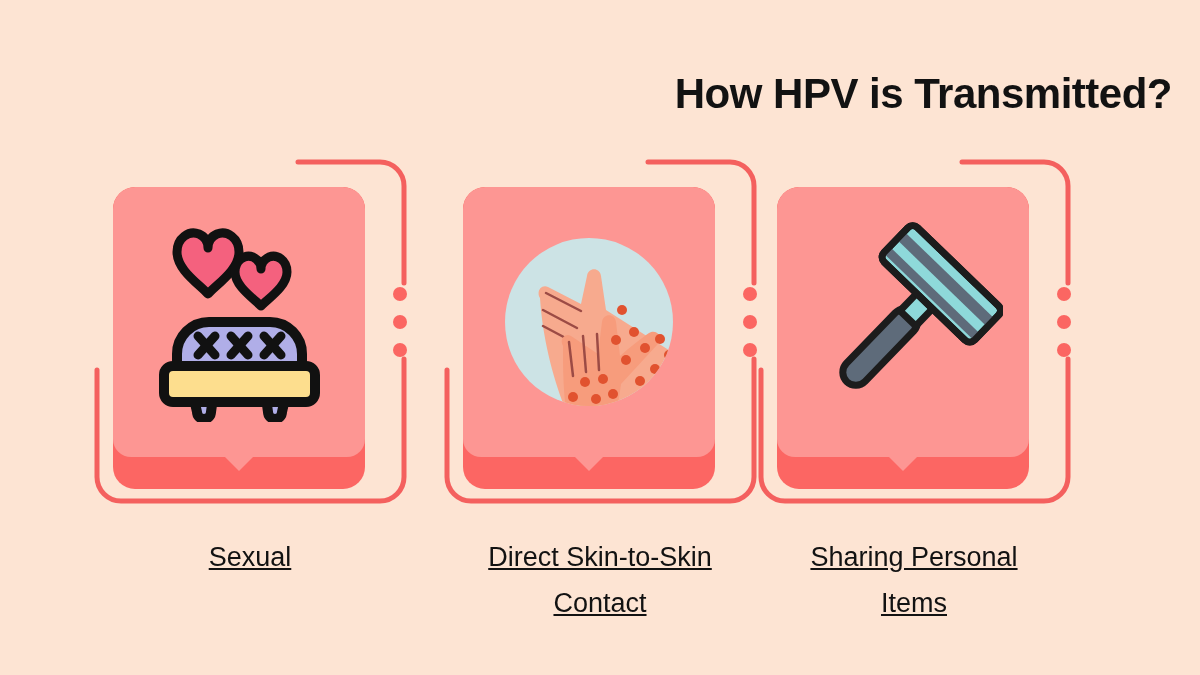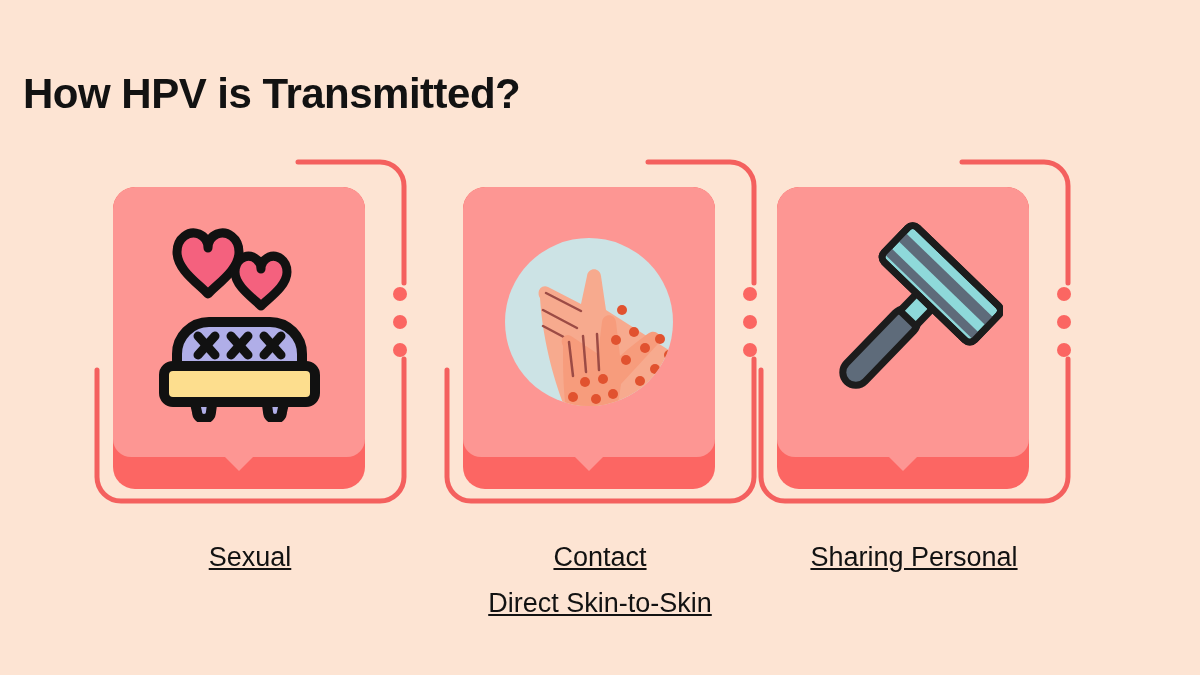--- a/index.html
+++ b/index.html
@@ -20,27 +20,26 @@
     width: 1200px;
     height: 675px;
   }
 
   
   .title {
     position: absolute;
     top: 70px;
     left: 0;
     width: 1172px;
-    text-align: left;
+    text-align: right;
     font-size: 42px;
     font-weight: bold;
     color: #121212;
     letter-spacing: -0.5px;
     font-family: "Liberation Sans", sans-serif;
-    padding-left: 23px;
   }
 
   
   .card-group {
     position: absolute;
     top: 155px;
     width: 340px;
     height: 470px;
   }
   .card-group.g0 { left: 80px; }
@@ -257,22 +256,22 @@
               <circle cx="110" cy="158" r="5"></circle>
               <circle cx="81" cy="178" r="5"></circle>
               <circle cx="101" cy="183" r="5"></circle>
             </g>
           </g>
         </svg>
       </div>
     </div>
 
     <div class="label">
+      <div>Direct Skin-to-Skin</div>
       <div>Contact</div>
-      <div>Direct Skin-to-Skin</div>
     </div>
   </div>
 
   <div class="card-group g2">
 
     <svg class="bracket" viewBox="0 0 340 360">
       <path d="M 218 7 L 300 7 A 24 24 0 0 1 324 31 L 324 128
                M 324 204 L 324 322 A 24 24 0 0 1 300 346 L 41 346
                A 24 24 0 0 1 17 322 L 17 215" fill="none" stroke="#F4605E" stroke-width="5" stroke-linecap="round"></path>
     </svg>
@@ -299,16 +298,17 @@
             <rect x="38" y="34" width="126" height="11" fill="#5E6B7A"></rect>
             <rect x="38" y="55" width="126" height="9" fill="#5E6B7A"></rect>
             <rect x="38" y="22" width="126" height="48" rx="7" fill="none" stroke="#1C1C1C" stroke-width="7" stroke-linejoin="round"></rect>
           </g>
         </svg>
       </div>
     </div>
 
     <div class="label">
       <div>Sharing Personal</div>
+      <div>Items</div>
     </div>
   </div>
 
 </div>
 
 </body></html>

